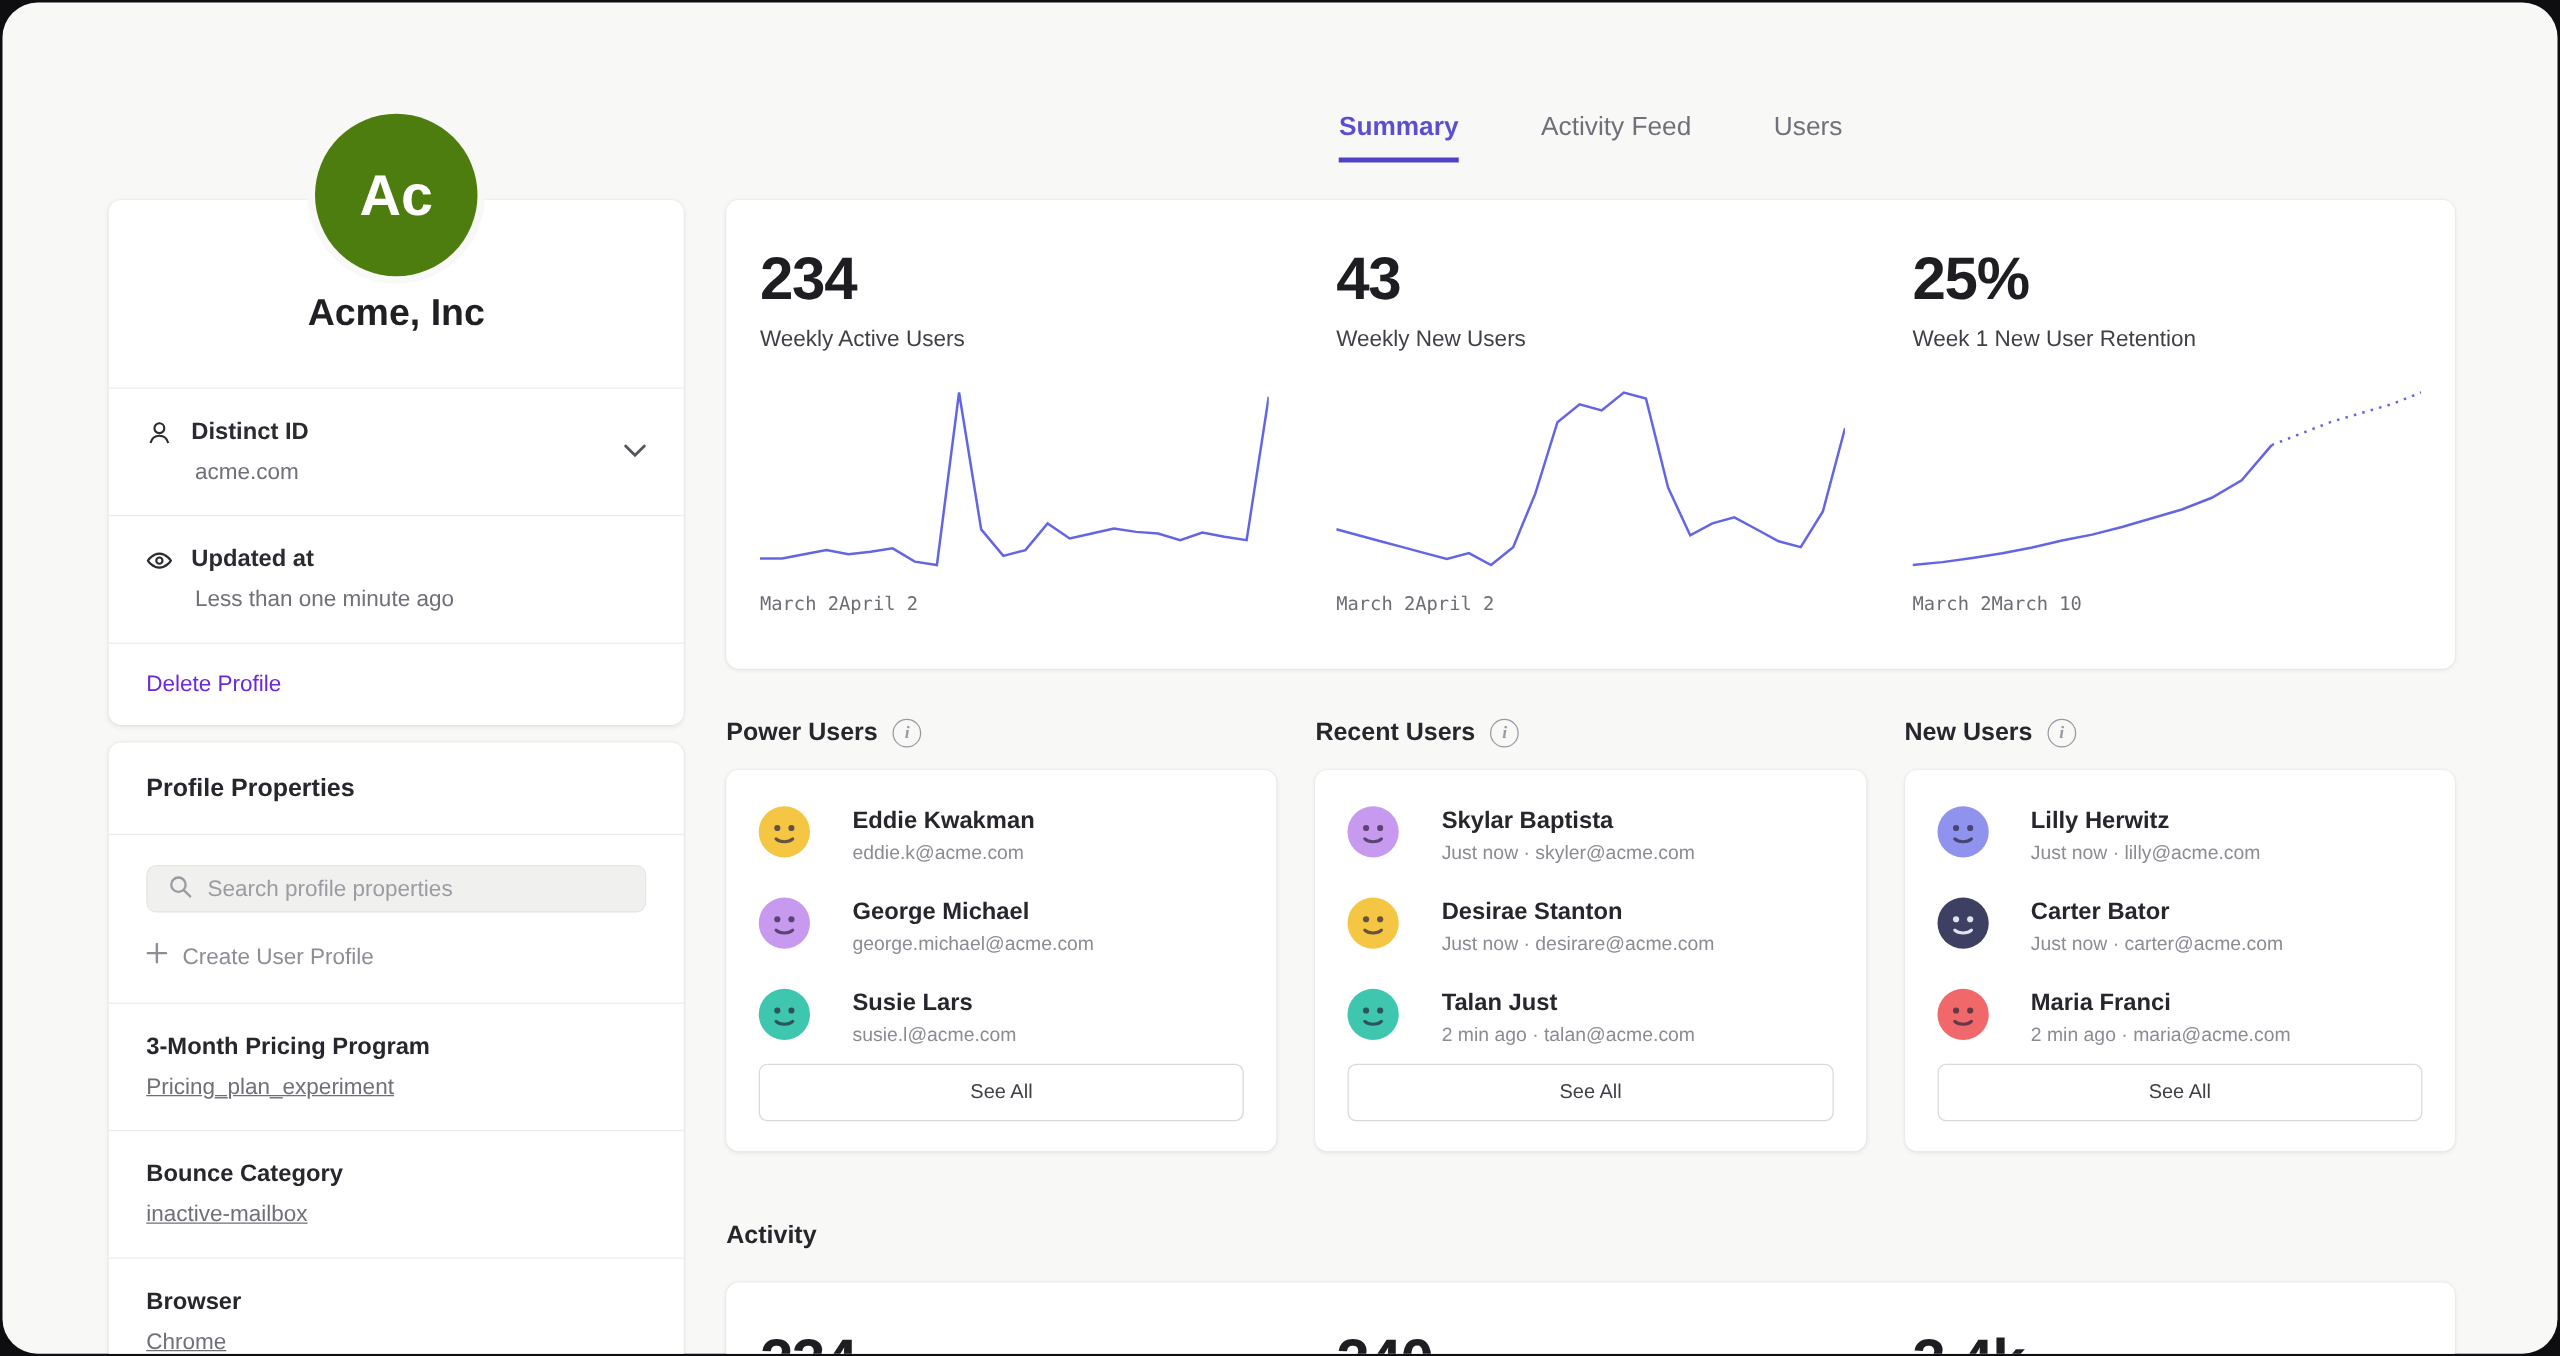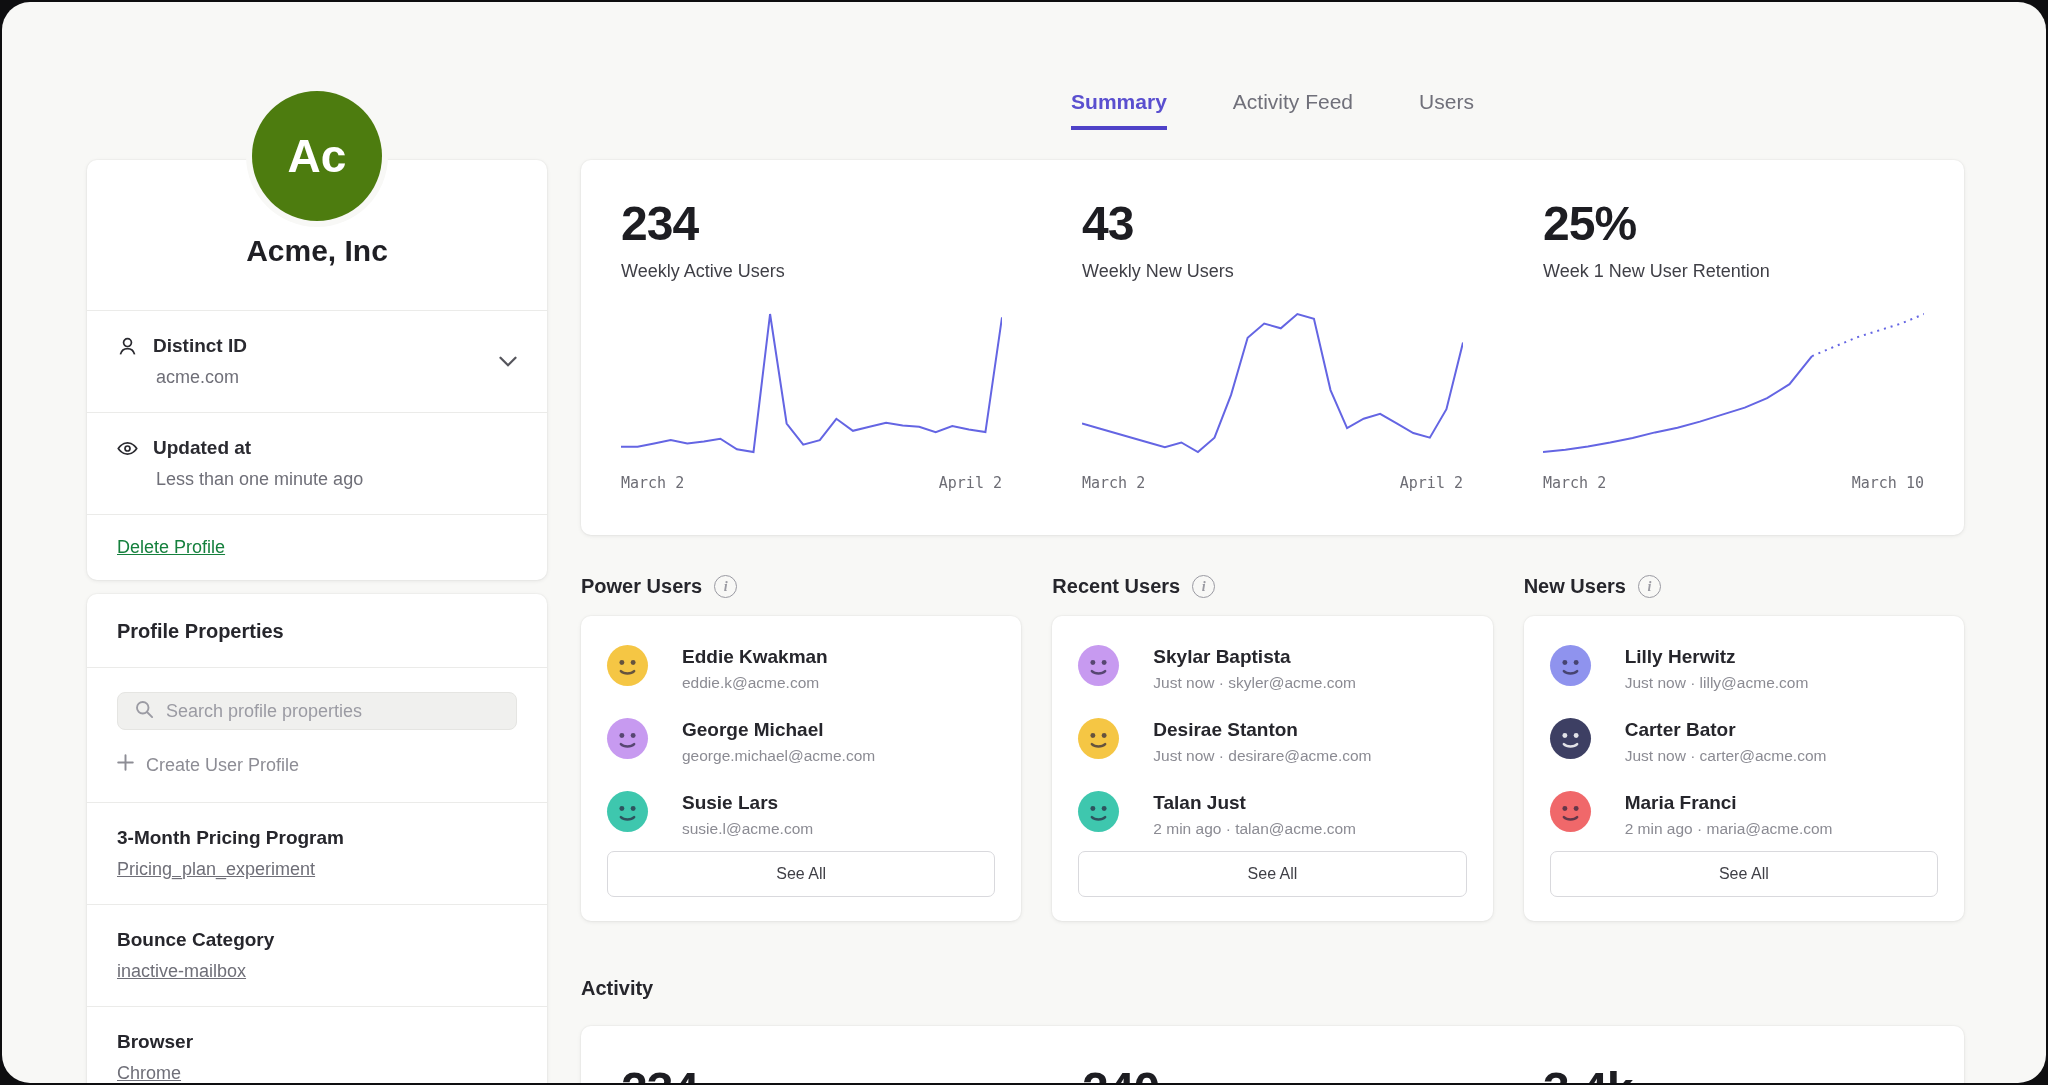--- a/index.html
+++ b/index.html
@@ -13,21 +13,21 @@
   .company-avatar { position:absolute; left:50%; transform:translateX(-50%); top:89px; width:130px; height:130px;
     border-radius:50%; color:#fff; font-size:46px; font-weight:700; display:flex; align-items:center; justify-content:center;
     box-shadow:0 0 0 6px #f8f8f6; z-index:3; }
   .profile-card { position:absolute; top:158px; left:0; right:0; }
   .profile-name { padding:74px 20px 42px; text-align:center; font-size:30px; font-weight:700; color:#1f1f24; }
   .p-row { border-top:1px solid #ebebe9; padding:24px 30px; position:relative; }
   .row-head { display:flex; gap:15px; align-items:center; font-size:19px; font-weight:700; color:#2a2a30; }
   .row-head svg { display:block; }
   .row-value { margin:10px 0 0 39px; font-size:18px; color:#6f6f78; }
   .chevron { position:absolute; right:30px; top:42px; }
-  .delete-row { border-top:1px solid #ebebe9; padding:22px 30px; font-size:18px; color:#15803d; cursor:pointer;text-decoration:underline; }
+  .delete-row { border-top:1px solid #ebebe9; padding:22px 30px; font-size:18px; color:#6d28d9; cursor:pointer; }
 
   .props-card { position:absolute; top:592px; left:0; right:0; padding-bottom:10px; }
   .props-title { padding:26px 30px 24px; font-size:20px; font-weight:700; color:#26262c; border-bottom:1px solid #ebebe9; }
   .search-box { margin:24px 30px 0; height:38px; background:#f0f0ee; border:1px solid #e5e5e2; border-radius:8px;
     display:flex; align-items:center; gap:12px; padding:0 16px; }
   .search-box input { flex:1; border:none; outline:none; background:transparent; font-family:inherit; font-size:18px; color:#3a3a40; }
   .search-box input::placeholder { color:#9b9ba3; }
   .create-link { display:flex; align-items:center; gap:12px; padding:24px 30px 26px; font-size:18px; color:#8d8d95;
     border-bottom:1px solid #ebebe9; cursor:pointer; }
   .prop-item { padding:24px 30px; border-bottom:1px solid #ebebe9; }
@@ -35,25 +35,25 @@
   .prop-label { font-size:19px; font-weight:700; color:#26262c; }
   .prop-value { margin-top:10px; font-size:18px; color:#6f6f78;text-decoration:underline; }
 
   
   .main { position:absolute; left:579px; top:0; width:1383px; }
   .tabs { display:flex; justify-content:center; gap:66px; padding-top:88px; }
   .tab { font-size:21px; color:#70707a; padding-bottom:12px; border-bottom:4px solid transparent; cursor:pointer; }
   .tab.active { font-weight:700; }
 
   .stats-card { margin-top:30px; height:375px; display:flex; }
-  .metric-col { flex:1; padding:36px 40px 24px; }
+  .metric-col { flex:1; padding:36px 27px 24px; }
   .metric-value { font-size:48px; font-weight:700; color:#1d1d22; letter-spacing:-1px; }
   .metric-label { font-size:18px; color:#3f3f46; margin-top:10px; }
   .spark { margin-top:26px; width:100%; height:150px; display:block; }
-  .axis { display:flex; justify-content:space-between; margin-top:16px; font-family:"DejaVu Sans Mono",monospace;
+  .axis { display:flex; margin-top:16px; font-family:"DejaVu Sans Mono",monospace;
     font-size:15px; color:#6d6d75; }
 
   .user-grid { display:grid; grid-template-columns:repeat(3,1fr); gap:31px; margin-top:40px; }
   .section-head { display:flex; align-items:center; gap:12px; font-size:20px; font-weight:700; color:#26262c; margin-bottom:18px; }
   .info-icon { width:23px; height:23px; border:1.7px solid #9a9aa2; border-radius:50%; color:#9a9aa2; font-size:14px;
     display:inline-flex; align-items:center; justify-content:center; font-family:"Liberation Serif",serif; font-style:italic; cursor:pointer; }
   .user-card { padding:16px 26px 24px; height:305px; display:flex; flex-direction:column; }
   .user-row { display:flex; gap:34px; padding:13px 0; align-items:flex-start; cursor:pointer; }
   .u-avatar { width:41px; height:41px; border-radius:50%; flex:none; }
   .u-avatar svg { display:block; width:100%; height:100%; }

